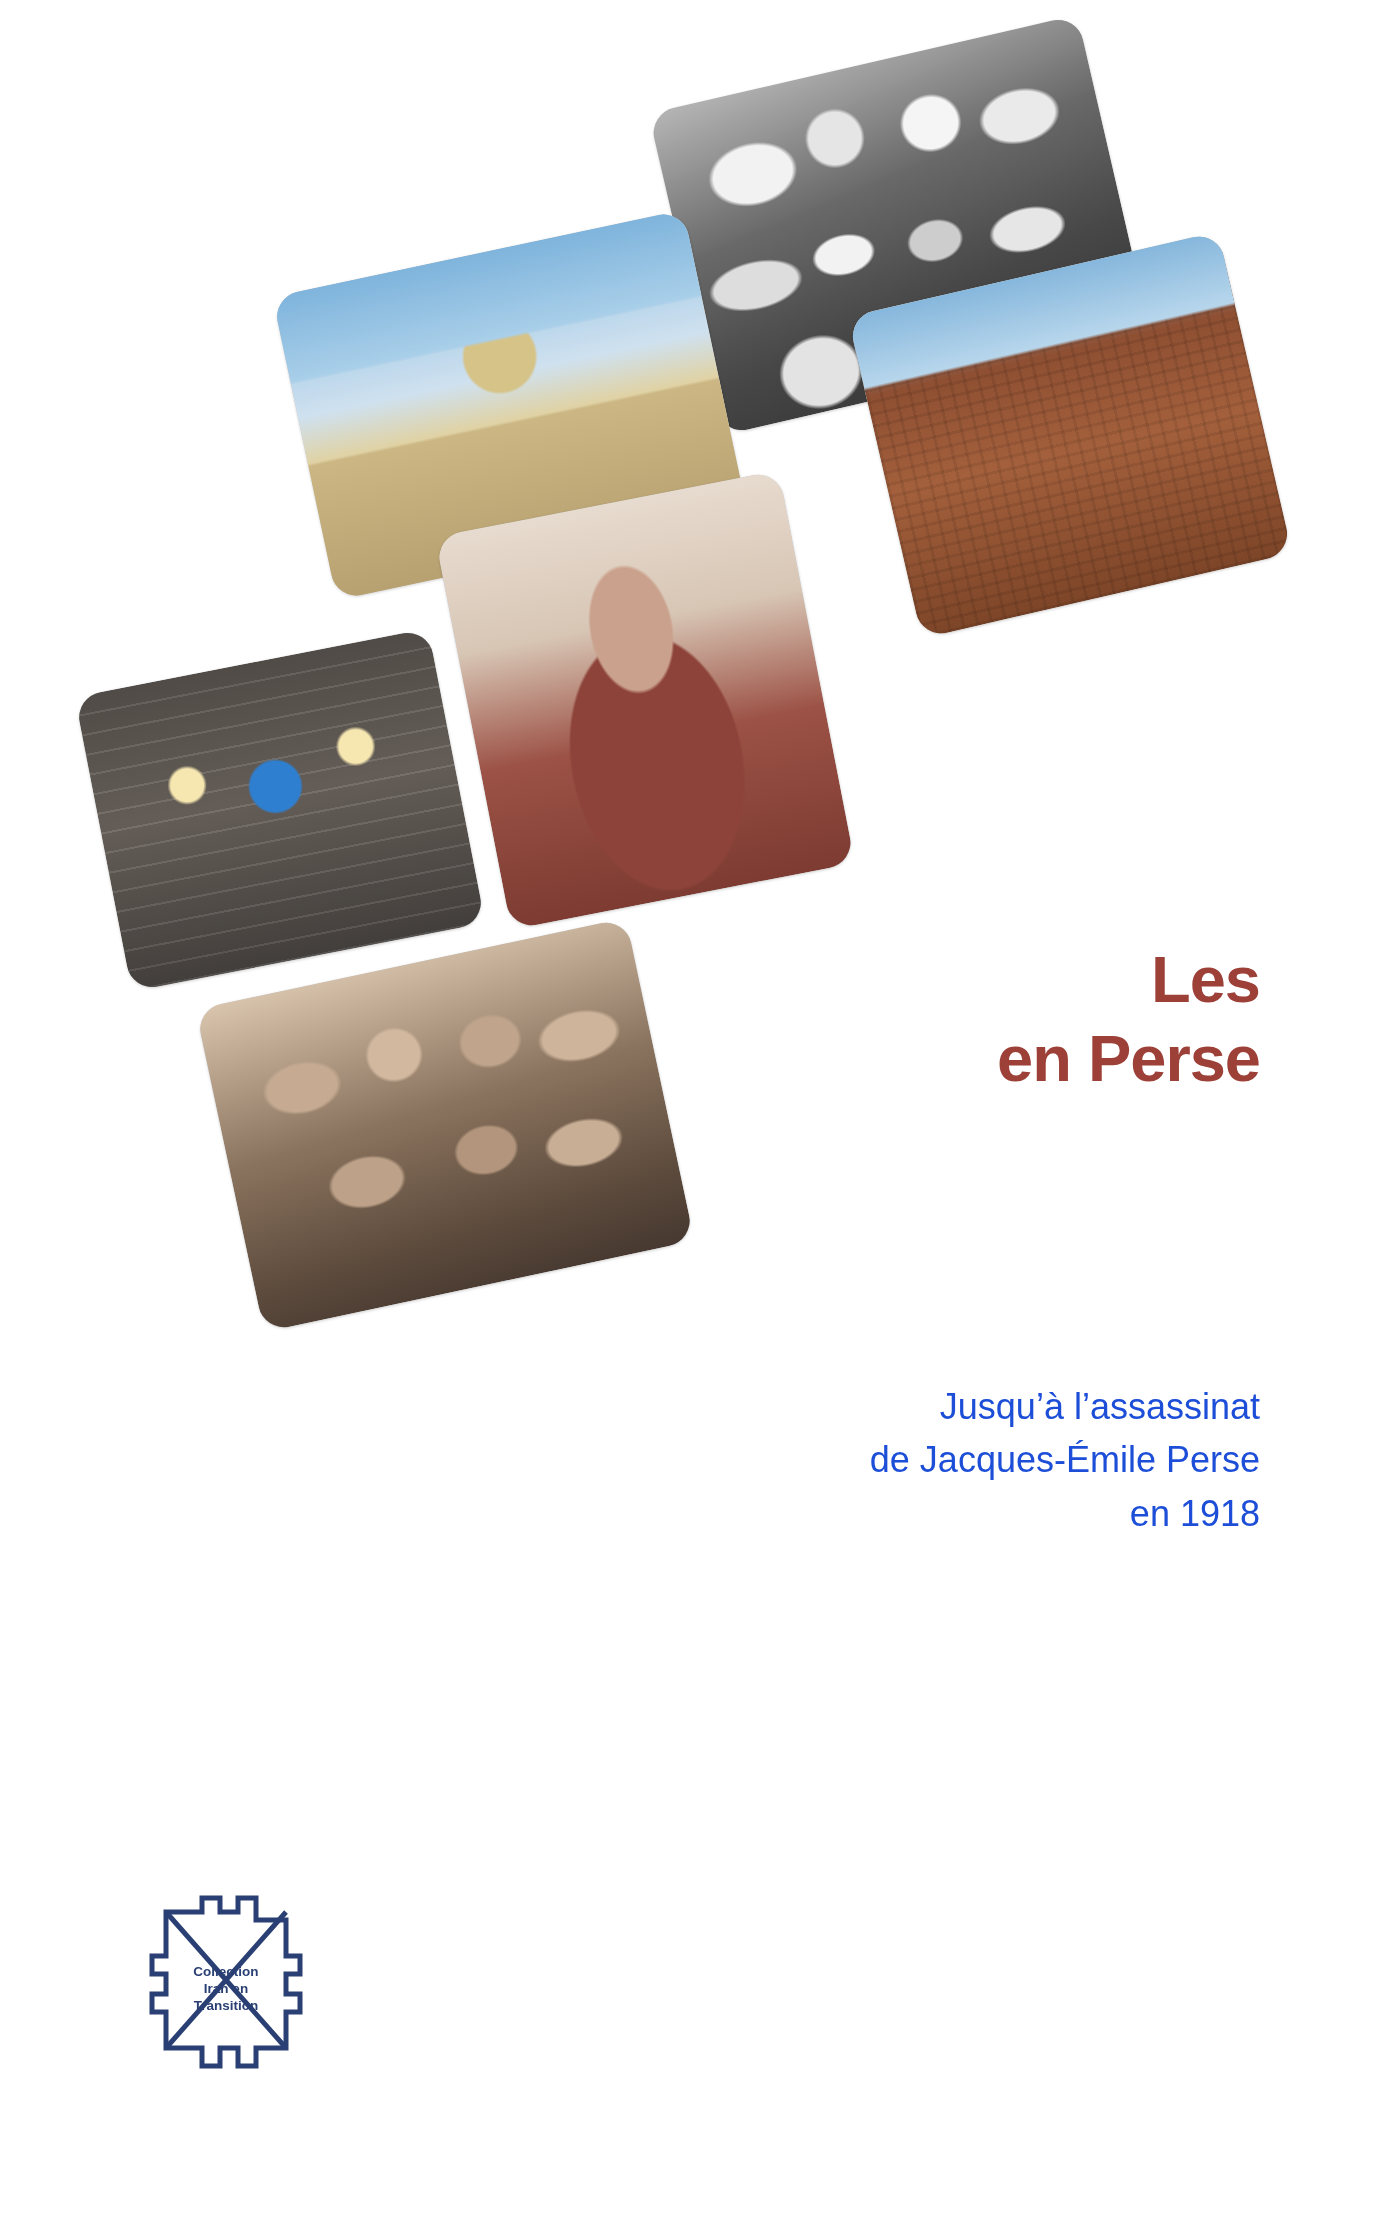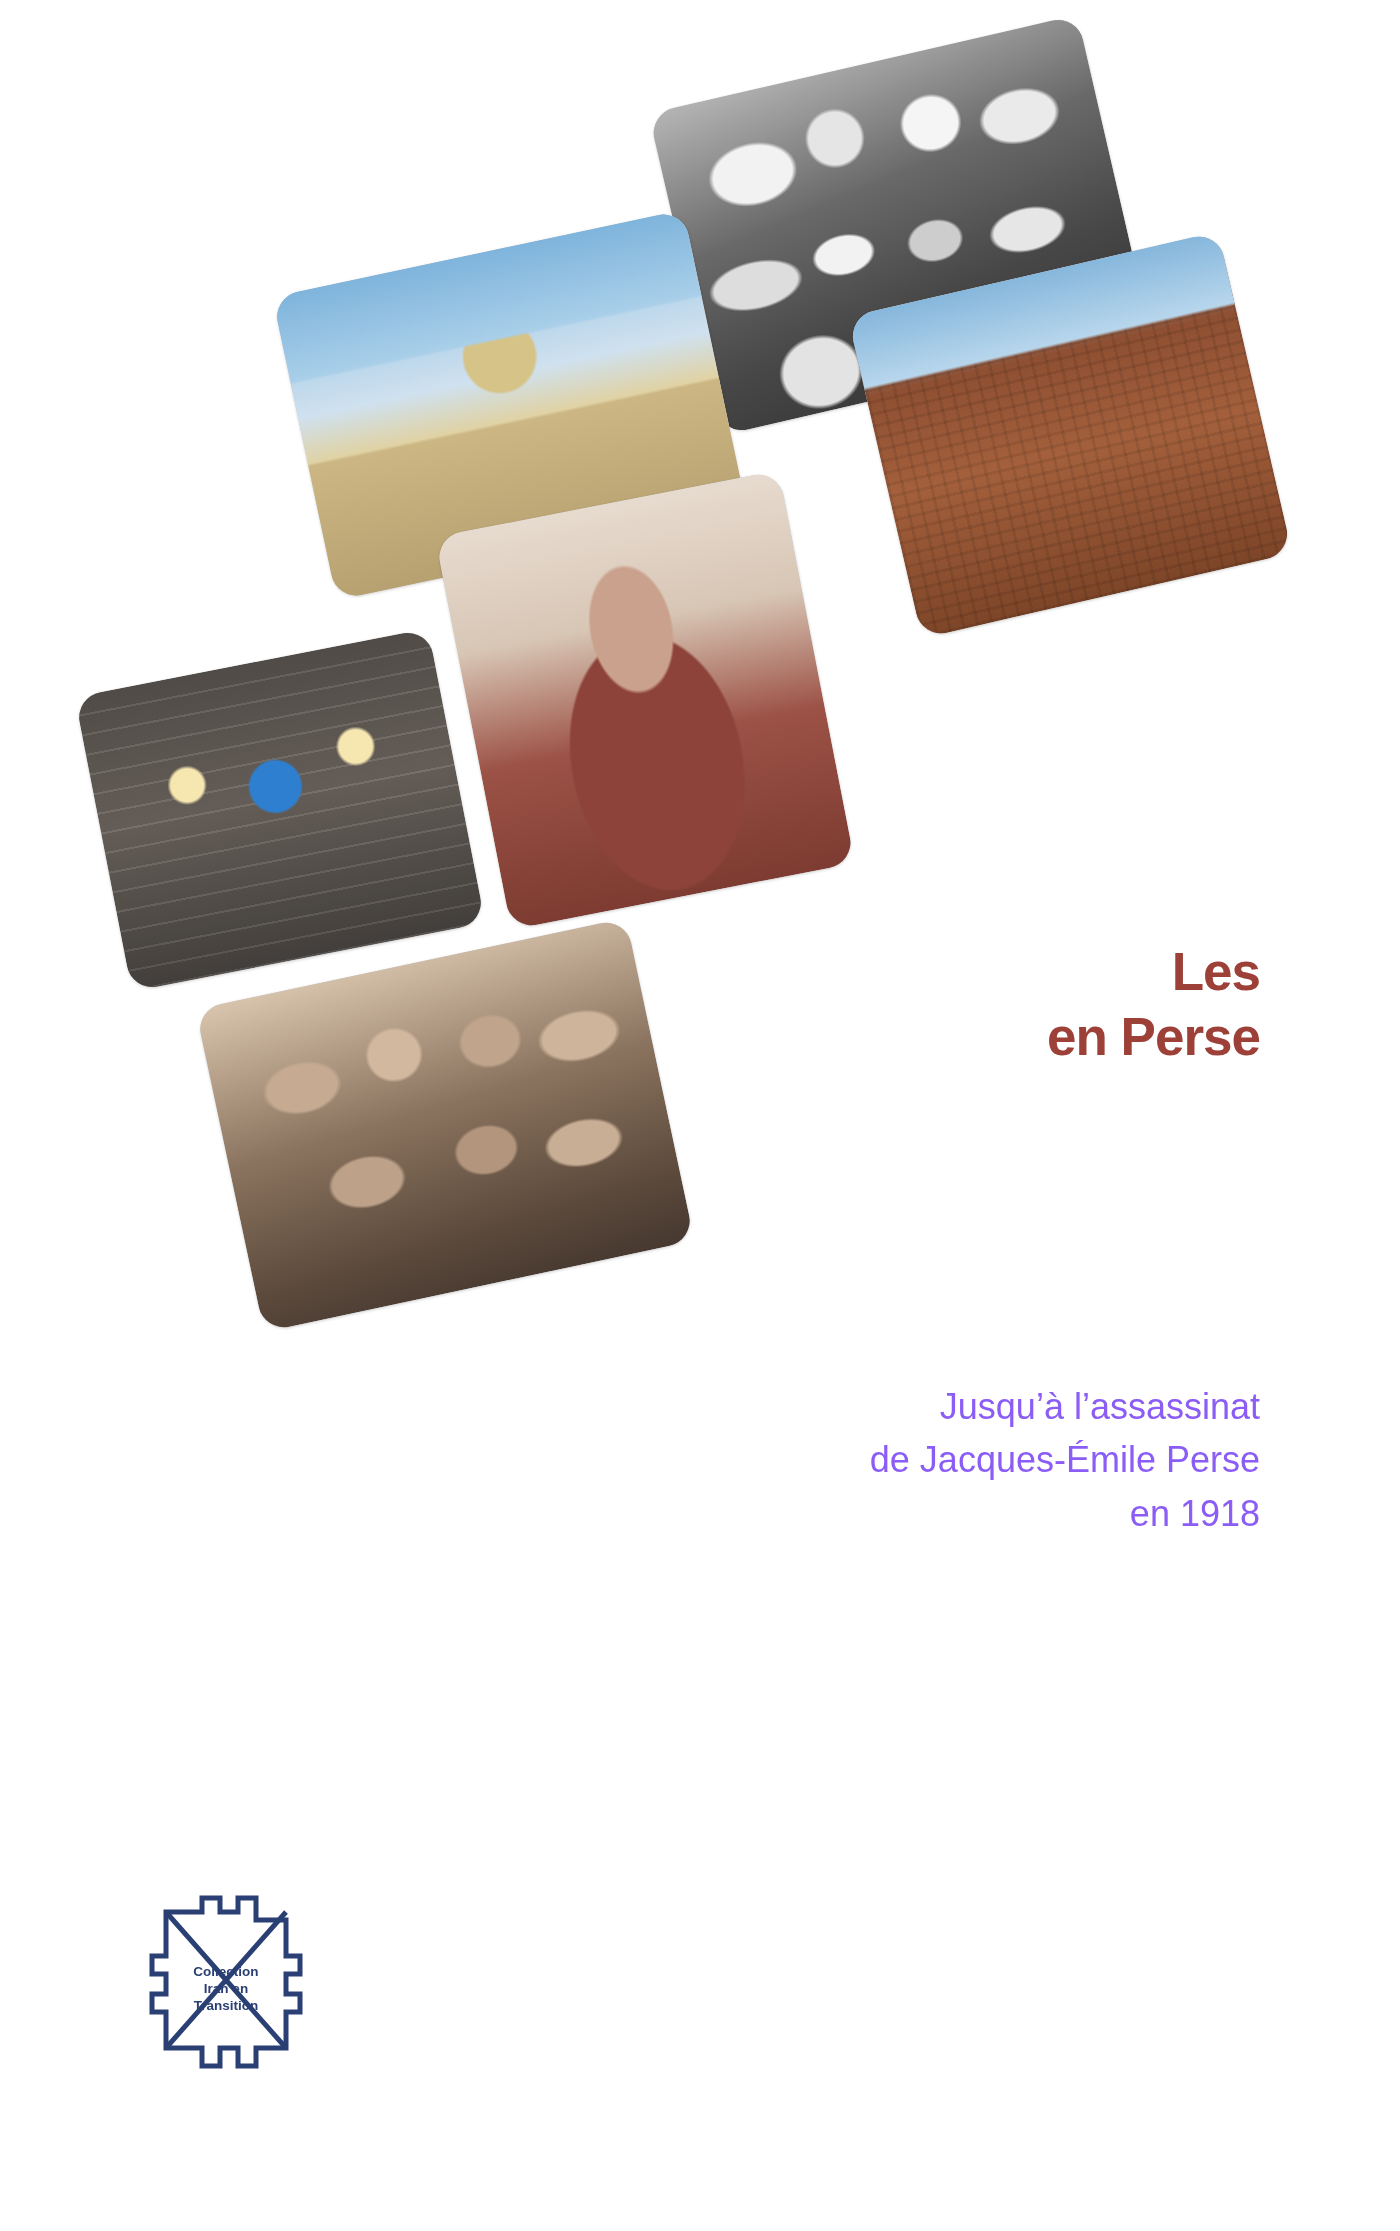--- a/index.html
+++ b/index.html
@@ -167,34 +167,34 @@
 
   
   .title {
     position: absolute;
     right: 140px;
     top: 940px;
     width: 620px;
     text-align: right;
     color: #9c4038;
     font-weight: bold;
-    font-size: 53px;
+    font-size: 65px;
     line-height: 1.22;
     letter-spacing: -1px;
   }
   .title .line { display: block; }
 
   
   .subtitle {
     position: absolute;
     right: 140px;
     top: 1380px;
     width: 720px;
     text-align: right;
-    color: #8b5cf6;
+    color: #1d4ed8;
     font-size: 36px;
     line-height: 1.48;
   }
   .subtitle .line { display: block; }
 
   
   .preface {
     position: absolute;
     right: 140px;
     top: 1645px;

